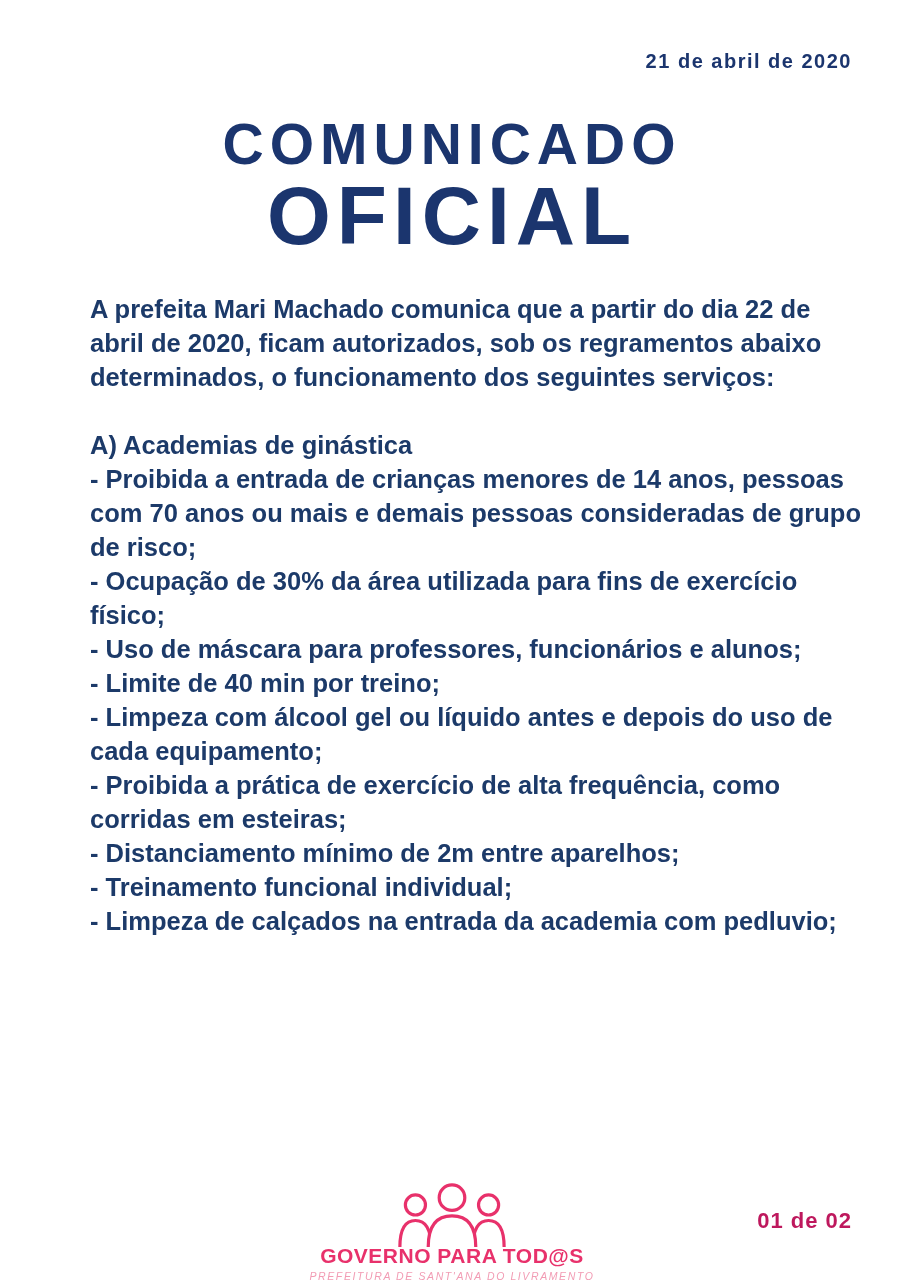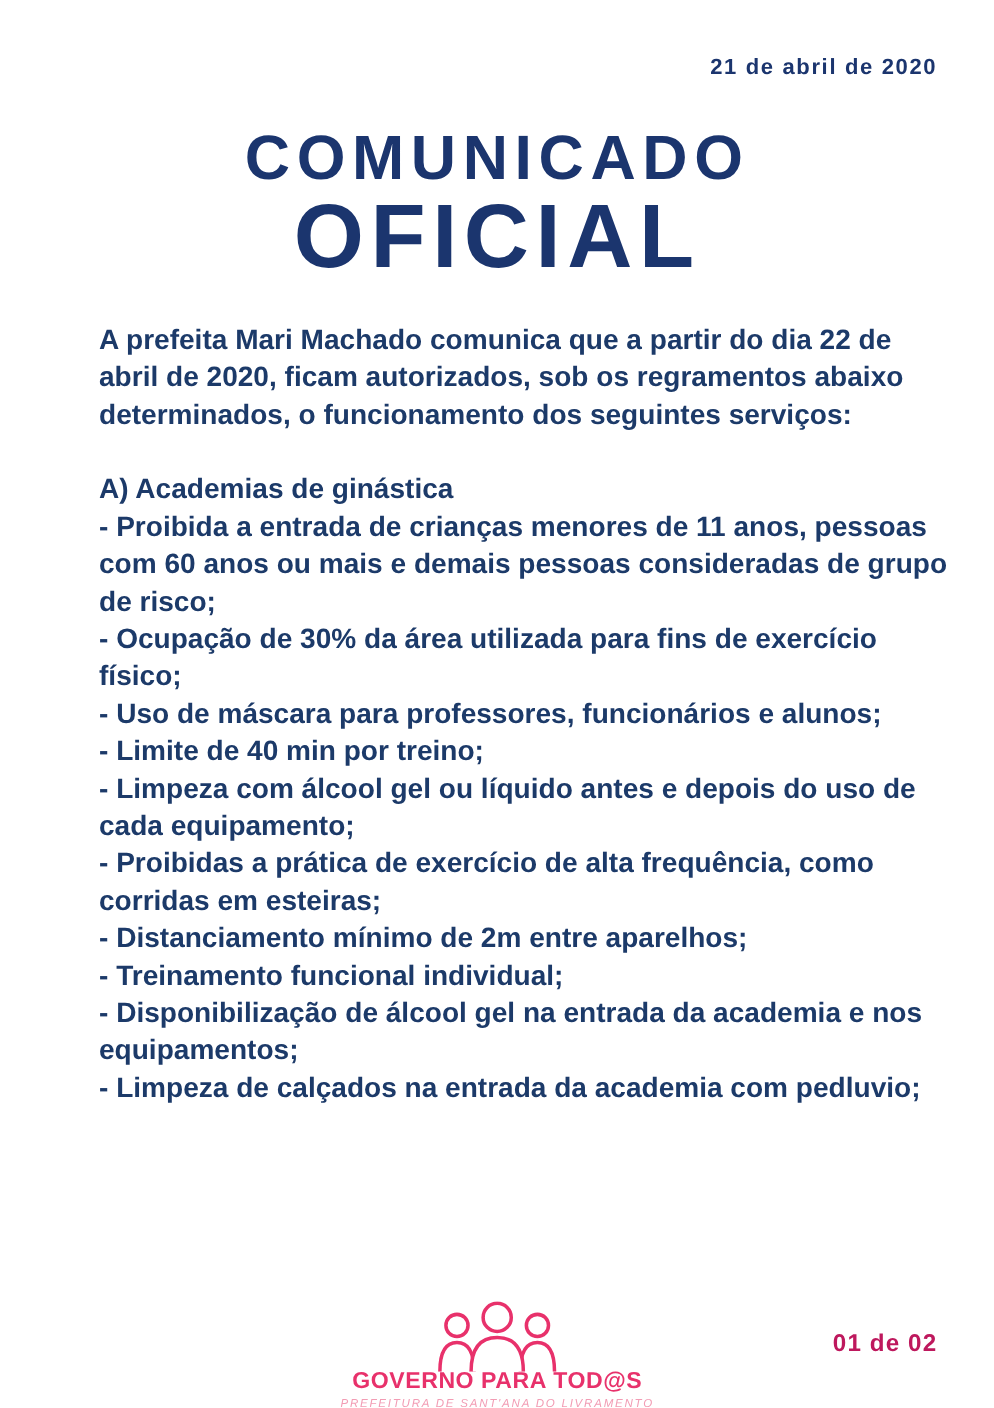--- a/index.html
+++ b/index.html
@@ -101,29 +101,28 @@
 
   <div class="title-block">
     <div class="title-line1">COMUNICADO</div>
     <div class="title-line2">OFICIAL</div>
   </div>
 
   <div class="content">
     <p class="intro">A prefeita Mari Machado comunica que a partir do dia 22 de abril de 2020, ficam autorizados, sob os regramentos abaixo determinados, o funcionamento dos seguintes serviços:</p>
 
     <div class="section-heading">A) Academias de ginástica</div>
-    <div class="rule-item">- Proibida a entrada de crianças menores de 11 anos, pessoas com 60 anos ou mais e demais pessoas consideradas de grupo de risco;</div>
+    <div class="rule-item">- Proibida a entrada de crianças menores de 14 anos, pessoas com 70 anos ou mais e demais pessoas consideradas de grupo de risco;</div>
     <div class="rule-item">- Ocupação de 30% da área utilizada para fins de exercício físico;</div>
     <div class="rule-item">- Uso de máscara para professores, funcionários e alunos;</div>
     <div class="rule-item">- Limite de 40 min por treino;</div>
     <div class="rule-item">- Limpeza com álcool gel ou líquido antes e depois do uso de cada equipamento;</div>
-    <div class="rule-item">- Proibidas a prática de exercício de alta frequência, como corridas em esteiras;</div>
+    <div class="rule-item">- Proibida a prática de exercício de alta frequência, como corridas em esteiras;</div>
     <div class="rule-item">- Distanciamento mínimo de 2m entre aparelhos;</div>
     <div class="rule-item">- Treinamento funcional individual;</div>
-    <div class="rule-item">- Disponibilização de álcool gel na entrada da academia e nos equipamentos;</div>
     <div class="rule-item">- Limpeza de calçados na entrada da academia com pedluvio;</div>
   </div>
 
   <div class="footer-logo">
     <svg class="people-icon-svg" width="180" height="64" viewBox="0 0 180 70">
 
       <circle cx="50" cy="24" r="11" fill="#ffffff" stroke="#e8316b" stroke-width="3.5"></circle>
       <path d="M33,70 C33,50 39,41 50,41 C61,41 67,50 67,70" fill="#ffffff" stroke="#e8316b" stroke-width="3.5"></path>
 
       <circle cx="130" cy="24" r="11" fill="#ffffff" stroke="#e8316b" stroke-width="3.5"></circle>

